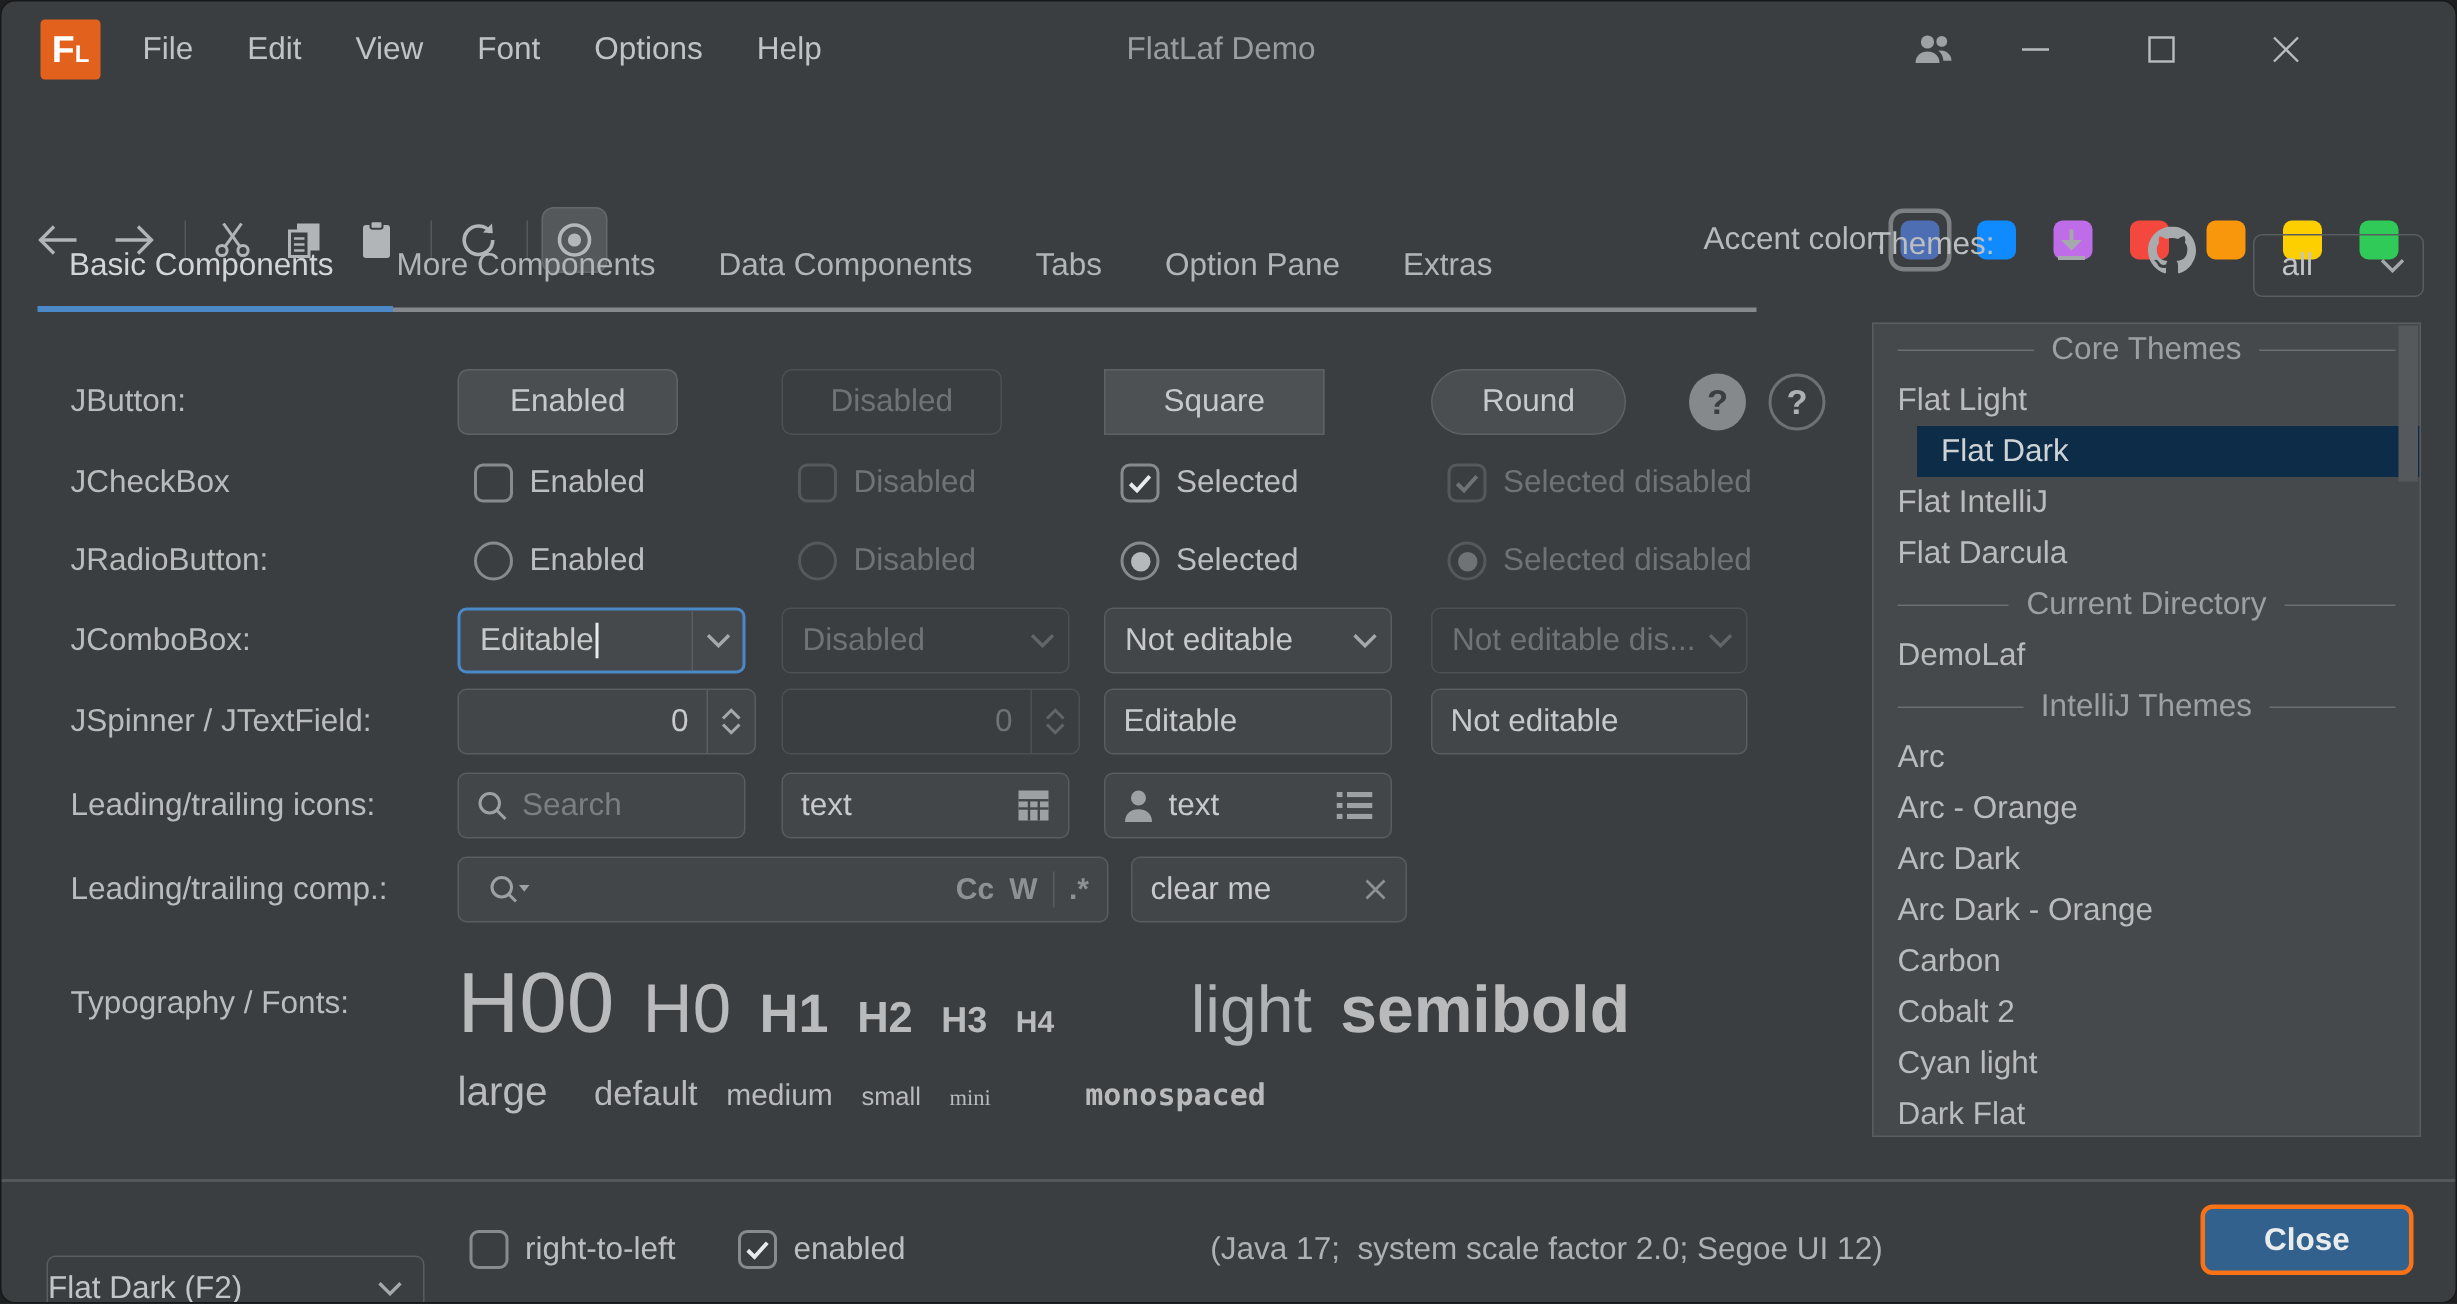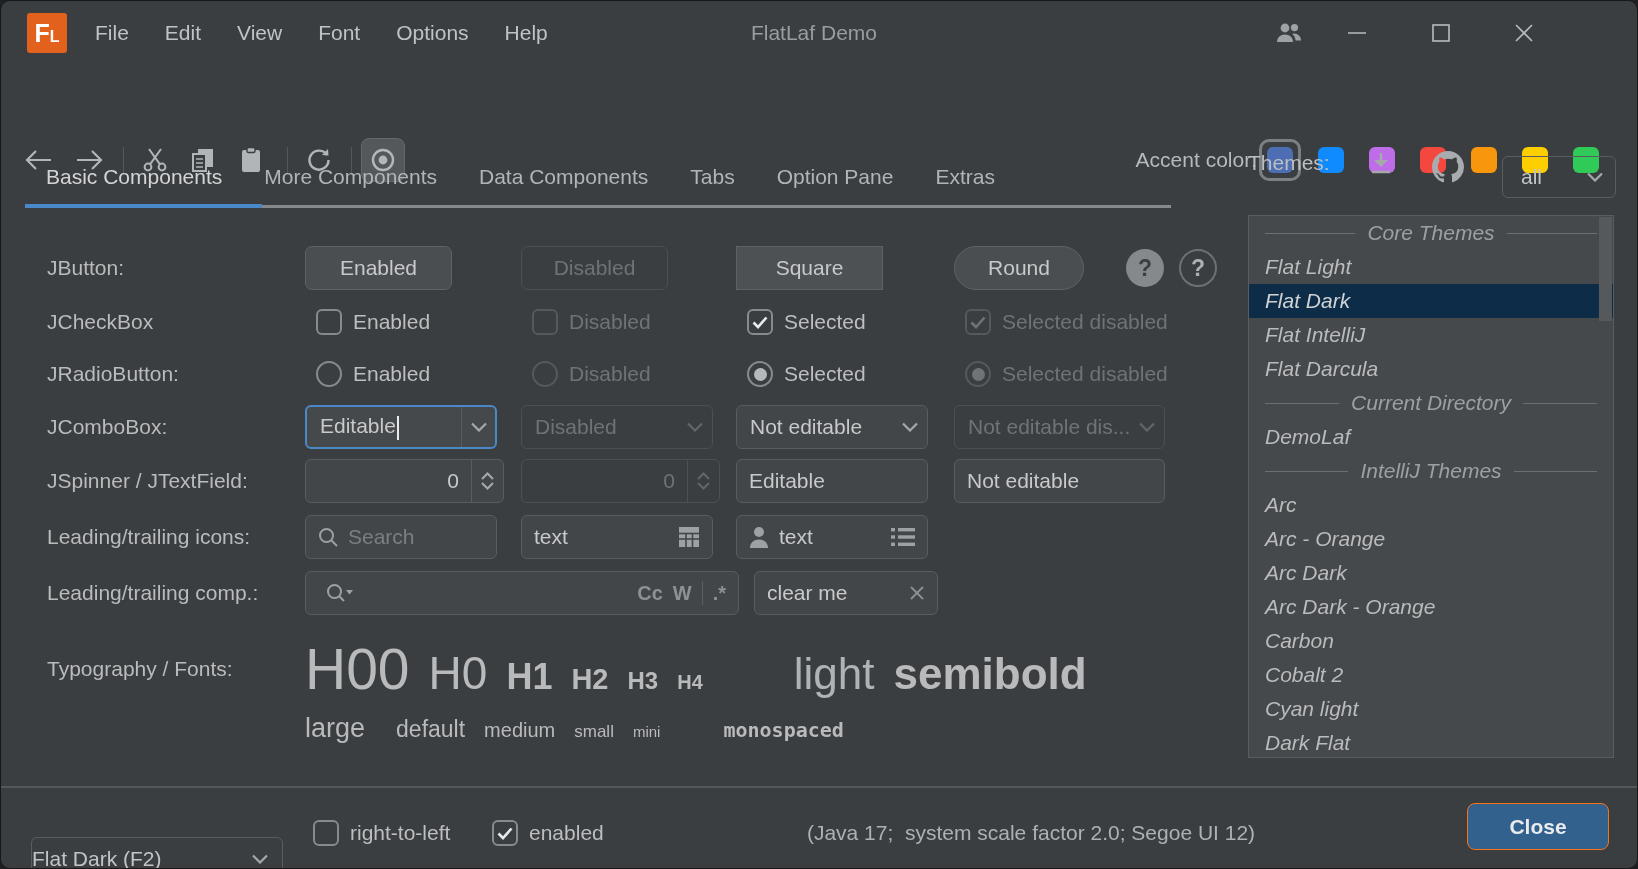--- a/index.html
+++ b/index.html
@@ -89,40 +89,40 @@
   .tfield .ico { color:#9ea1a3; display:flex; align-items:center; }
   .tfield .ico-lead { margin-right:10px; } .tfield .ico-trail { margin-left:auto; }
   .searchfield { width:434px;padding-left:20px; }
   .sf-btns { margin-left:auto; display:flex; align-items:center; gap:10px; color:#8d9193; font-size:20px; font-weight:bold; }
   .sf-sep { width:1px; height:24px; background:#5a5d5f; }
   .clearfield { width:184px; left:753px; }
 
   .typo-line { left:304px; display:flex; align-items:baseline; gap:19px; color:#b8babc; white-space:nowrap; }
   .h00{font-size:57px; font-weight:300;} .h0{font-size:46px; font-weight:300;} .h1{font-size:36px; font-weight:bold;} .h2{font-size:29px; font-weight:bold;} .h3{font-size:24px; font-weight:bold;} .h4{font-size:20px; font-weight:bold;}
   .w-light{font-size:44px; font-weight:300; margin-left:72px; color:#b0b3b5;} .w-semibold{font-size:44px; font-weight:bold;}
-  .sz-large{font-size:27px;} .sz-default{font-size:23px;margin-left:12px;} .sz-medium{font-size:20px;} .sz-small{font-size:17px;} .sz-mini{font-size:15px;}
+  .sz-large{font-size:27px;} .sz-default{font-size:23px;margin-left:12px;} .sz-medium{font-size:20px;} .sz-small{font-size:17px;} .sz-mini{font-size:15px;font-family:Liberation Serif, serif;}
   .sz-mono{font-family:"DejaVu Sans Mono",monospace; font-size:20px; font-weight:bold; margin-left:44px;}
 
   
-  .themes-list { position:absolute; left:1247px; top:214px; width:366px; height:543px; background:#46494b; border:1px solid #5a5d5f; overflow:hidden;font-style:italic; }
+  .themes-list { position:absolute; left:1247px; top:214px; width:366px; height:543px; background:#46494b; border:1px solid #5a5d5f; overflow:hidden; }
   .tl-item { height:34px; display:flex; align-items:center; padding-left:16px; font-size:21px; color:#b9bbbd; white-space:nowrap; }
-  .tl-item.selected { background:#0c2c47; color:#cfd3d6; }
+  .tl-item.selected { background:#0c2c47; color:#cfd3d6;margin-left:29px; }
   .tl-sep { height:34px; display:flex; align-items:center; padding:0 16px; gap:12px; color:#9da0a2; font-size:21px; white-space:nowrap; }
   .tl-sep::before, .tl-sep::after { content:""; height:1px; background:#6b6f71; flex:1; }
   .tl-scroll { position:absolute; right:1px; top:1px; width:13px; height:104px; background:#56595b; }
 
   
   .bottom-sep { position:absolute; left:0; right:0; top:785px; height:2px; background:#55585a; }
   .laf-combo { position:absolute; left:30px; top:836px; width:252px; height:44px; border:1px solid #5a5d5f; border-radius:6px; display:flex; align-items:center; font-size:21px; color:#c2c5c7; }
   .laf-combo svg { position:absolute; right:14px; }
   .bb-check { position:absolute; top:810px; height:44px; display:flex; align-items:center; font-size:21px; color:#bcbec0; }
   .bb-rtl { left:312px; } .bb-enabled { left:491px; }
   .bb-check .lbl { margin-left:11px; }
   .status { position:absolute; left:760px; top:810px; width:540px; height:44px; display:flex; align-items:center; justify-content:center; font-size:21px; color:#aeb1b3; white-space:pre; }
-  .close-btn { position:absolute; left:1466px; top:802px; width:142px; height:47px; background:#33618e; border:1px solid #f97316; border-radius:8px; display:flex; align-items:center; justify-content:center; font-size:21px; font-weight:bold; color:#e9ebed; }
+  .close-btn { position:absolute; left:1466px; top:802px; width:142px; height:47px; background:#33618e; border:3px solid #f97316; border-radius:8px; display:flex; align-items:center; justify-content:center; font-size:21px; font-weight:bold; color:#e9ebed; }
 </style>
 </head>
 <body>
 
 <div class="window">
 
   <div class="titlebar">
     <div class="logo">
       <span class="lf">F</span>
       <span class="ll">L</span>

